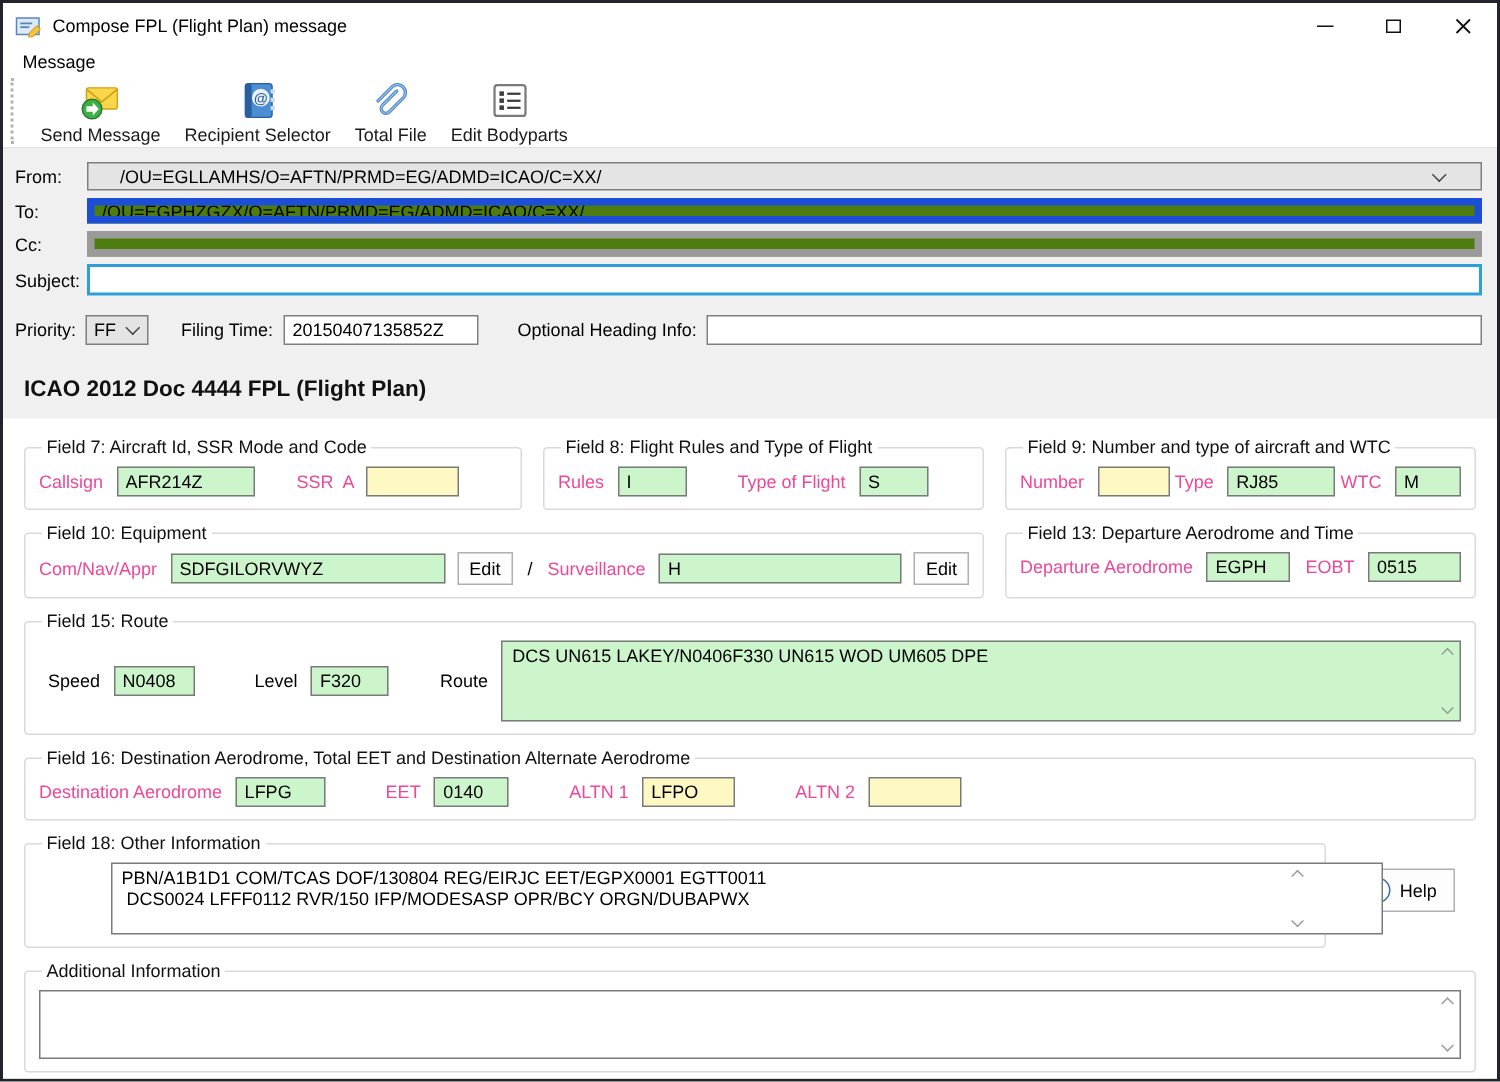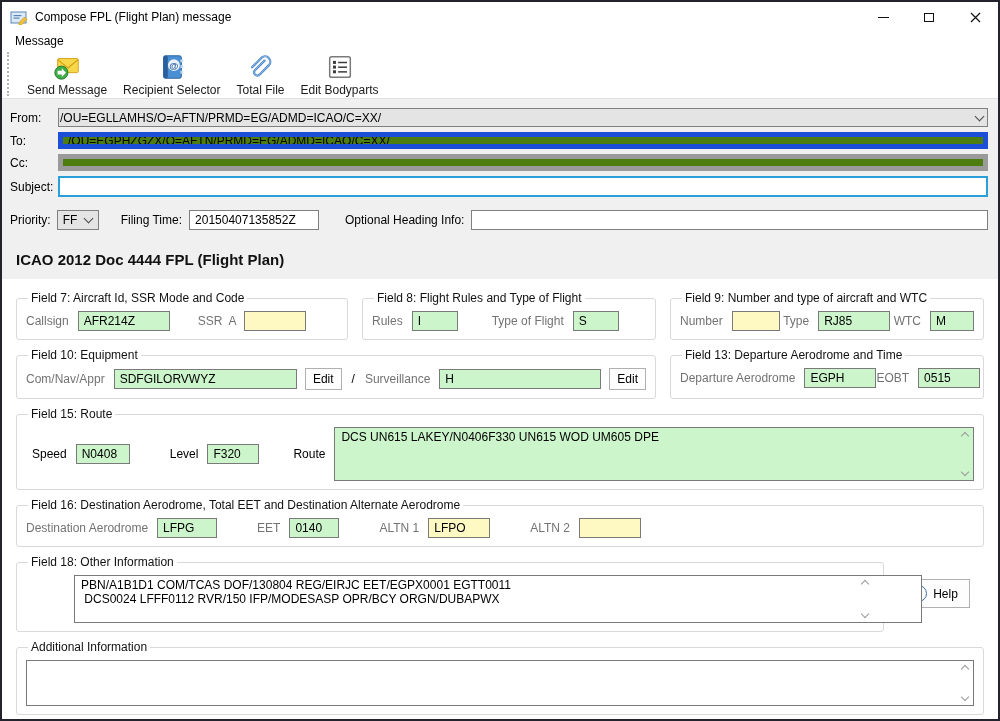--- a/index.html
+++ b/index.html
@@ -29,21 +29,21 @@
   .tool-label { margin-top:1px; white-space:nowrap; }
 
   
   .content { flex:1 1 auto; background:#f0f0f0; padding-top:9px; display:flex; flex-direction:column; }
 
   .hdr-row { display:flex; align-items:center; margin:0 10px 5px 8px;justify-content:center; }
   .hdr-label { width:48px; font-size:12px; flex:0 0 auto; }
   .box-input { flex:1 1 auto; height:17px; border:5px solid #1d4ed8; background:#4d7c0f;
                font-family:inherit; font-size:12px; padding:0 5px; outline:none; }
   .from-combo { flex:1 1 auto; height:19px; border:1px solid #7f7f7f; background:#e4e4e4;
-                display:flex; align-items:center; font-size:12px; padding:0 1px; }
+                display:flex; align-items:center; font-size:12px; padding:0 21px; }
   .from-combo .combo-value { flex:1 1 auto; }
   .cc-input { border-color:#9a9a9a; }
   .subject-input { background:#fff; border:2px solid #2a9fd8; height:21px; }
 
   .chev-down { display:inline-block; width:7px; height:7px; border-right:1.5px solid #4a4a4a;
                border-bottom:1.5px solid #4a4a4a; transform:rotate(45deg); margin:-3px 3px 0 4px; }
 
   .priority-row { display:flex; align-items:center; margin:8px 10px 0 8px; font-size:12px; }
   .prio-combo { width:42px; height:20px; border:1px solid #7f7f7f; background:#e4e4e4;
                 display:flex; align-items:center; padding:0 3px 0 5px; margin-left:6px; }
@@ -56,21 +56,21 @@
                font-family:inherit; font-size:12px; padding:0 5px; margin-left:7px; outline:none; }
 
   .fpl-heading { padding:21px 0 11px 14px; font-size:15px; font-weight:bold; color:#111; }
 
   .fpl-panel { background:#fff; flex:1 1 auto; padding:12px 14px 0; display:flex; flex-direction:column; }
 
   fieldset { border:1px solid #d9d9d9; border-radius:3px; padding:3px 9px 8px; font-size:12px; min-width:0; }
   legend { font-size:12px; color:#111; padding:0 3px; margin-left:2px; white-space:nowrap; }
   .frow { display:flex; gap:14px; margin-bottom:8px; }
   .fs-inner { display:flex; align-items:center; margin-top:3px; white-space:nowrap; }
-  .blbl { color:#737373; }
+  .blbl { color:#ec4899; }
   .ginput, .winput { height:20px; border:1px solid #7a7a7a; font-family:inherit; font-size:12px;
                      padding:0 5px; outline:none; }
   .ginput { background:#ccf5cb; }
   .winput { background:#fef9c3; }
 
   .f7 { flex:0 0 332px; } .f8 { flex:0 0 294px; } .f9 { flex:1 1 auto; }
   .f10 { flex:0 0 640px; } .f13 { flex:1 1 auto; }
 
   .edit-btn { height:22px; padding:0 7px; font-family:inherit; font-size:12px; background:#fdfdfd;
               border:1px solid #b0b0b0; margin-left:8px; }
@@ -271,21 +271,21 @@
             <span class="blbl lblgap">Surveillance</span>
             <input class="ginput" style="width: 162px;" value="H">
             <button class="edit-btn">Edit</button>
           </div>
         </fieldset>
 
         <fieldset class="f13">
           <legend>Field 13: Departure Aerodrome and Time</legend>
           <div class="fs-inner">
             <span class="blbl lblgap">Departure Aerodrome</span>
-            <input class="ginput" style="width: 72px;" value="EGPH">
+            <input class="ginput" style="width: 56px;" value="EGPH">
             <span class="sp28"></span>
             <span class="blbl lblgap">EOBT</span>
             <input class="ginput" style="width: 62px;" value="0515">
           </div>
         </fieldset>
       </div>
 
       <fieldset class="f15" style="margin-bottom:8px;">
         <legend>Field 15: Route</legend>
         <div class="f15-inner">

